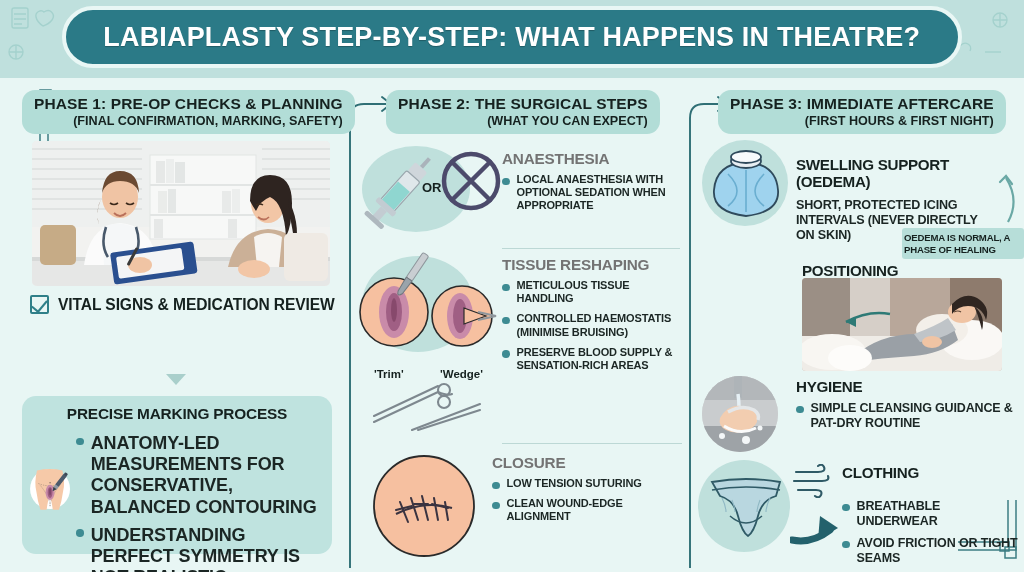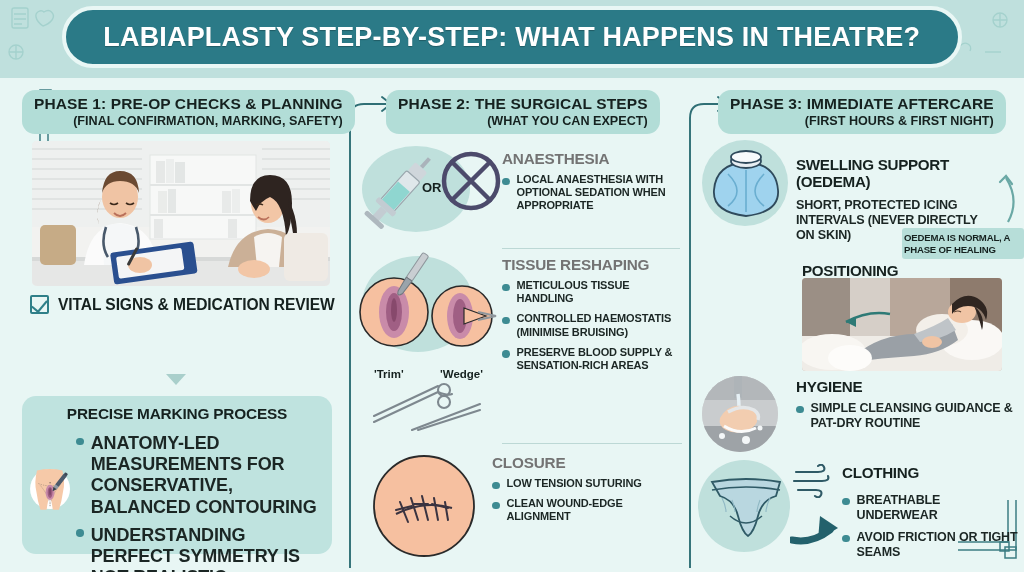--- a/index.html
+++ b/index.html
@@ -569,21 +569,21 @@
         <path d="M2 17 h28 q8 0 6-5"></path>
         <path d="M6 26 h18 q7 0 5 5 q-2 4 -6 1"></path>
       </g>
     </svg>
     <svg style="position:absolute;left:106px;top:432px;" width="52" height="42" viewBox="0 0 52 42">
       <path d="M2 30 q20 4 38-10" fill="none" stroke="#23616c" stroke-width="7" stroke-linecap="round"></path>
       <path d="M30 6 l18 12 l-20 12z" fill="#23616c"></path>
     </svg>
     <div class="c3-block" style="left:158px;top:386px;width:180px;">
       <div class="c3-title">CLOTHING</div>
-      <div class="sec-bullets" style="margin-top:12px;">
+      <div class="sec-bullets" style="margin-top:18px;">
         <div class="bullet-row">
           <span class="bullet-dot"></span>
           <span class="bullet-text" style="font-size:12.5px;">BREATHABLE UNDERWEAR</span>
         </div>
         <div class="bullet-row">
           <span class="bullet-dot"></span>
           <span class="bullet-text" style="font-size:12.5px;">AVOID FRICTION OR TIGHT SEAMS</span>
         </div>
       </div>
     </div>

